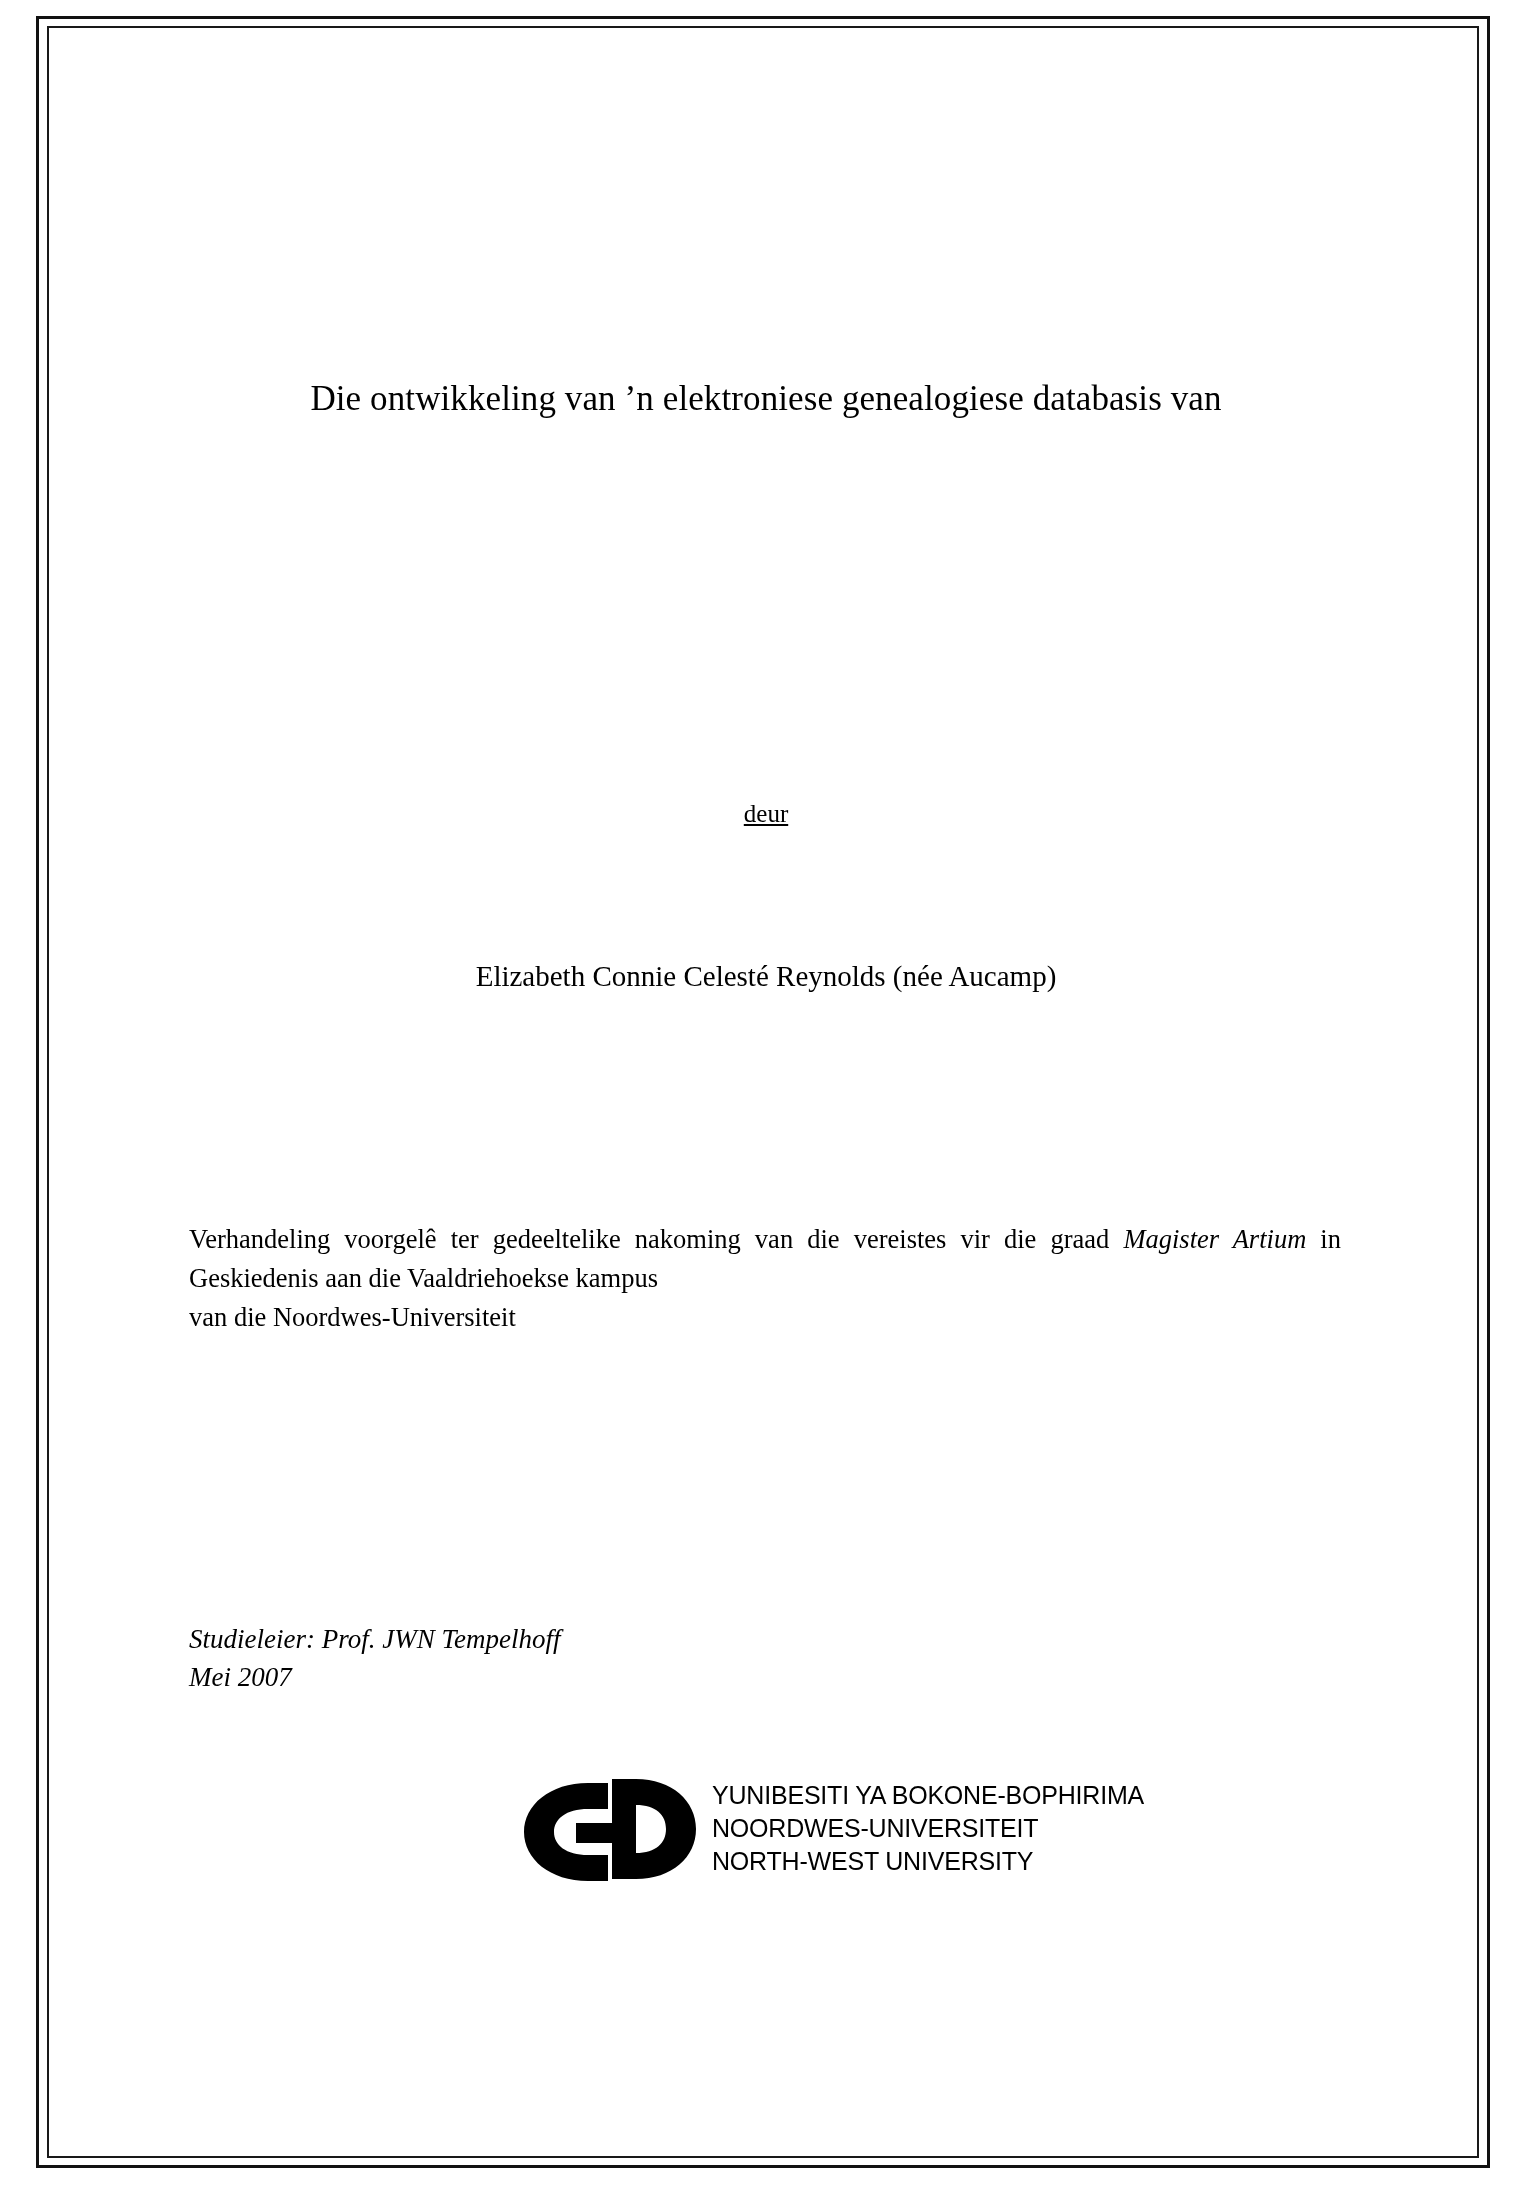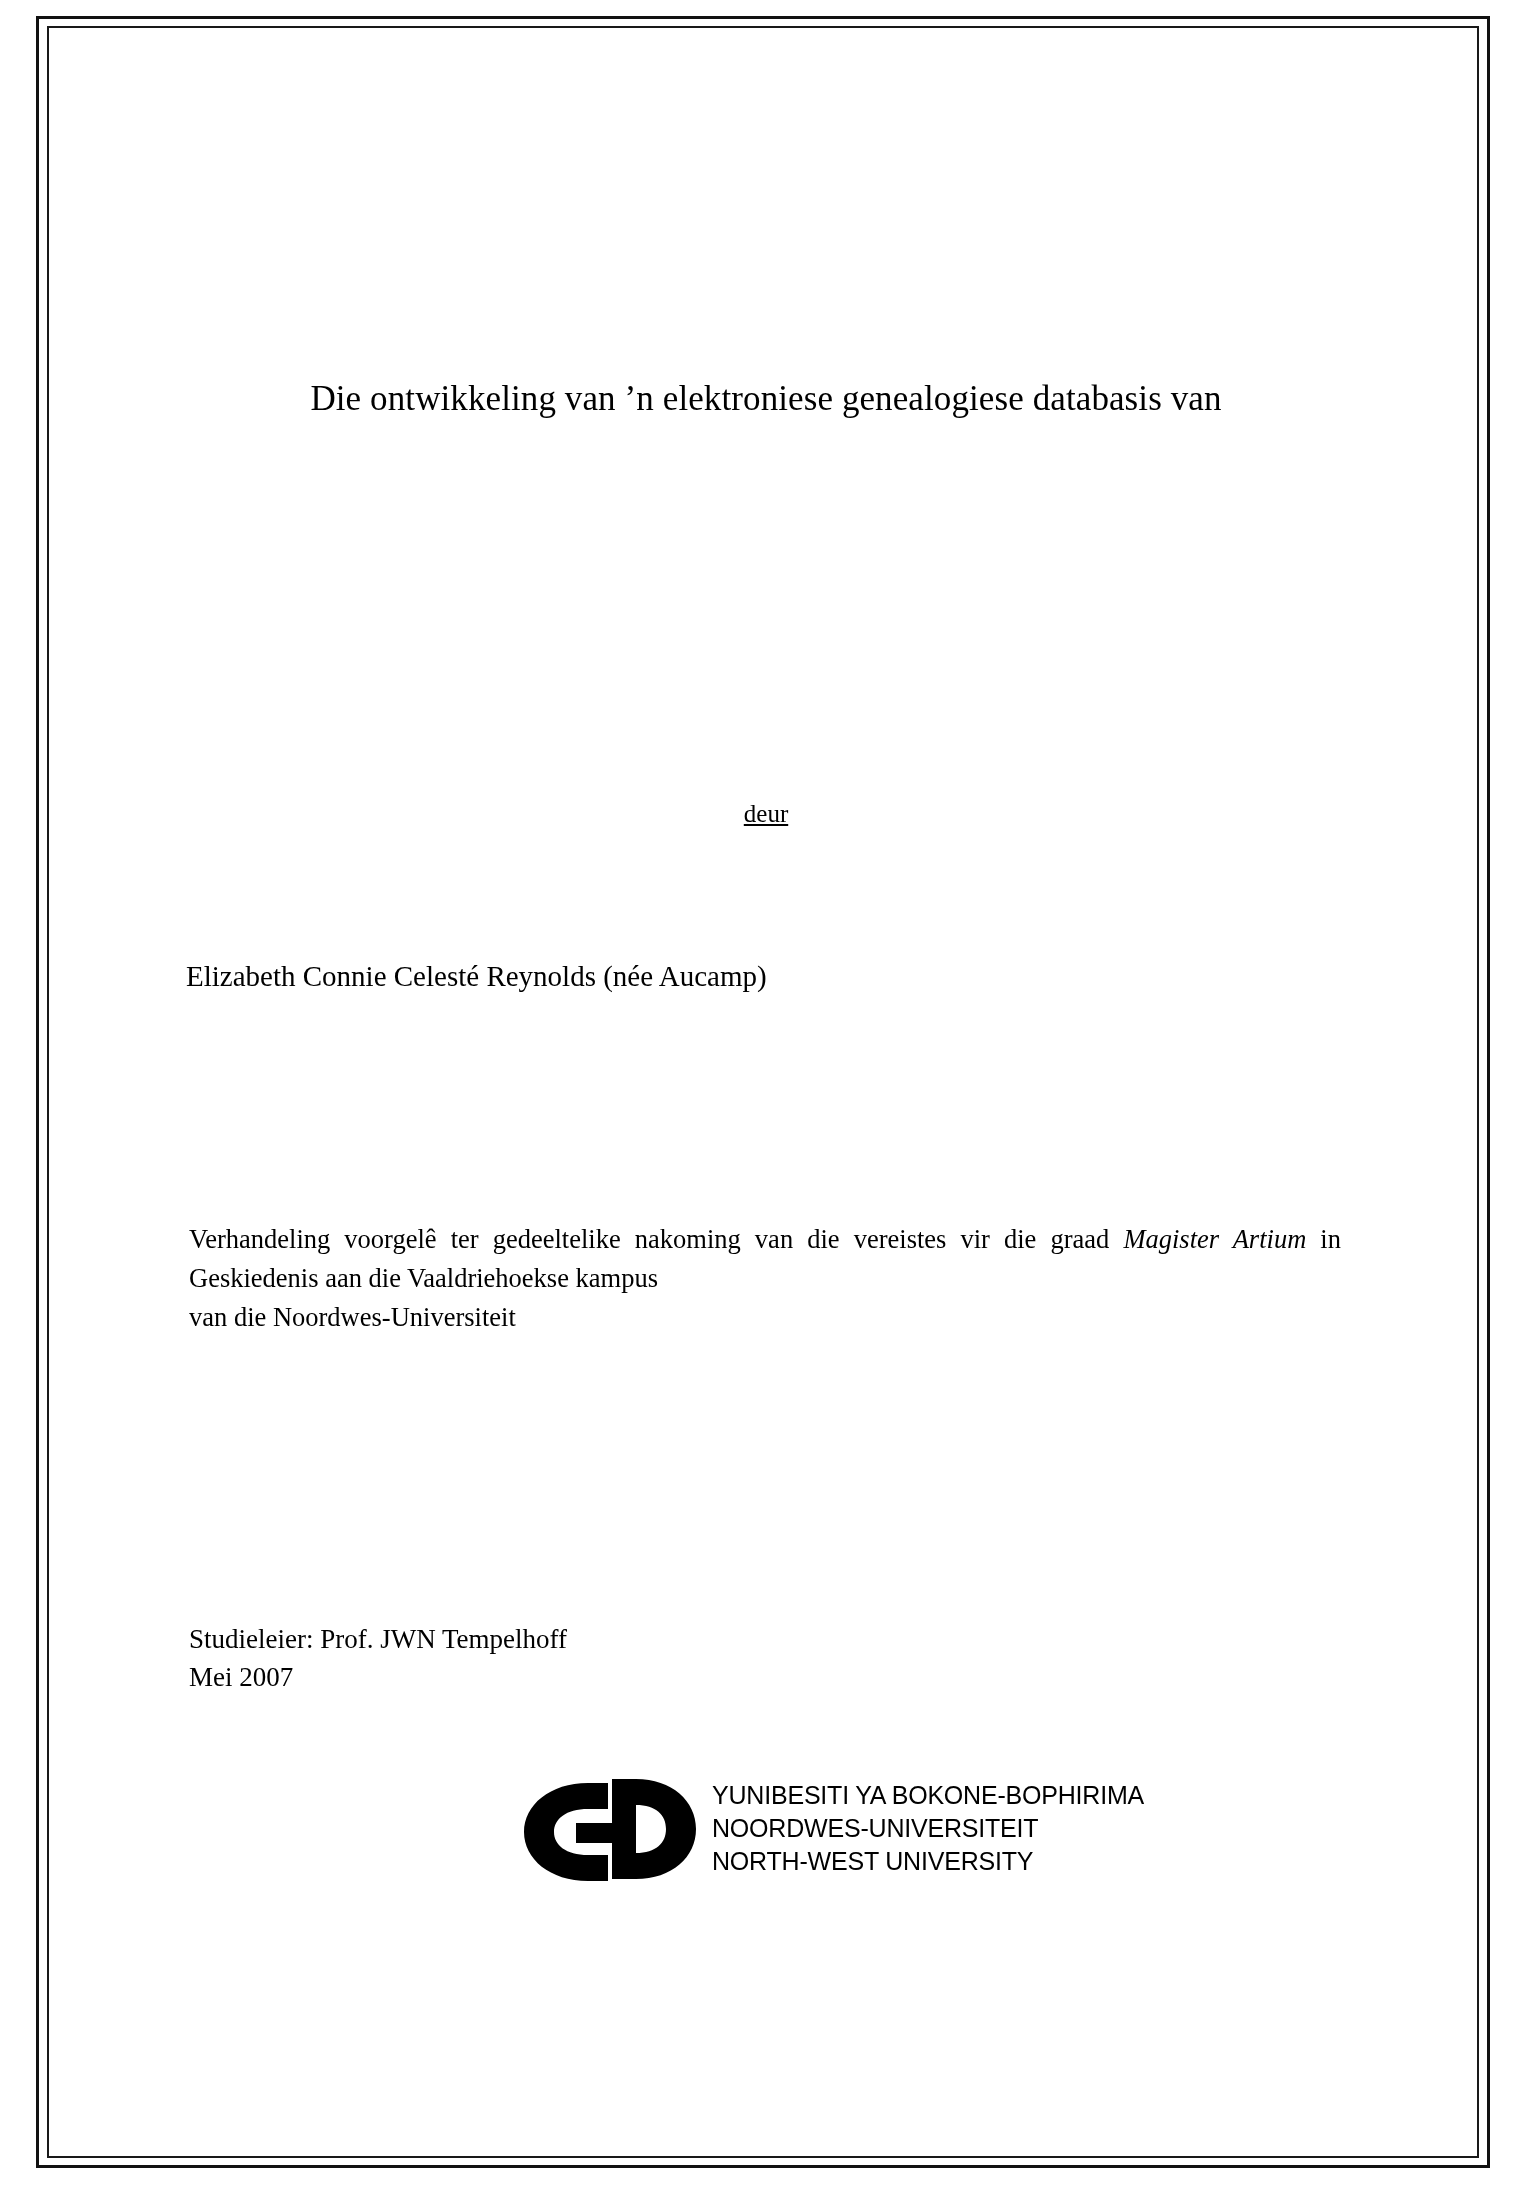--- a/index.html
+++ b/index.html
@@ -72,21 +72,21 @@
     text-align: center;
     font-size: 25px;
     text-decoration: underline;
   }
 
   .author {
     position: absolute;
     top: 960px;
     left: 0;
     width: 1160px;
-    text-align: left;
+    text-align: center;
     font-size: 29px;
   }
 
   .statement {
     position: absolute;
     top: 1220px;
     left: 3px;
     width: 1152px;
     font-size: 26.5px;
     line-height: 39px;
@@ -99,20 +99,21 @@
     font-style: italic;
   }
 
   .supervisor {
     position: absolute;
     top: 1620px;
     left: 3px;
     width: 1000px;
     font-size: 27px;
     line-height: 38px;
+    font-style: italic;
   }
 
   
   .logo-block {
     position: absolute;
     top: 1775px;
     left: 330px;
     width: 660px;
     height: 115px;
   }

